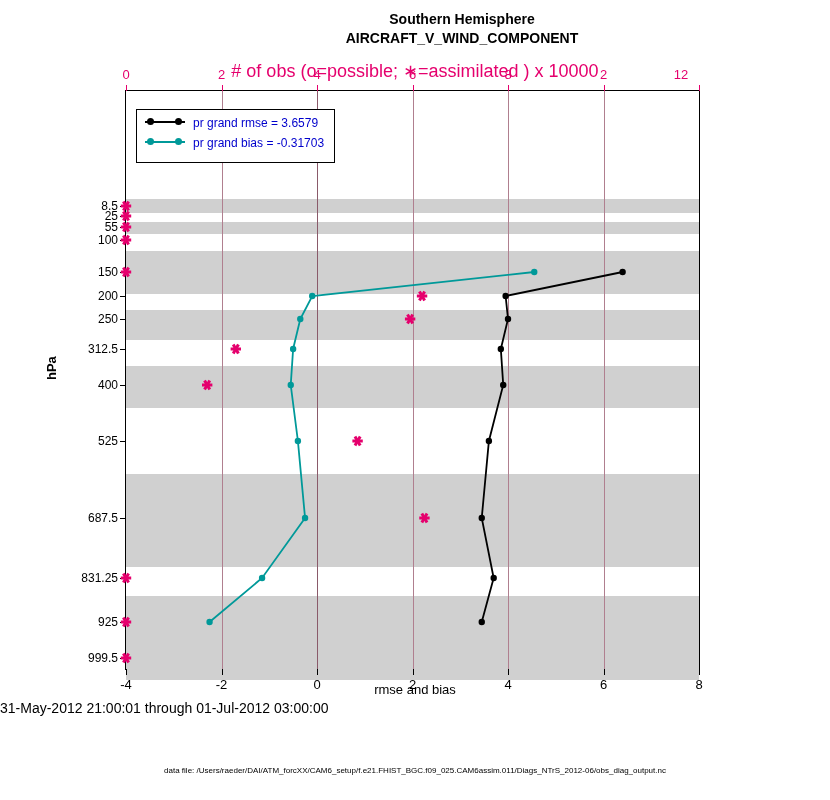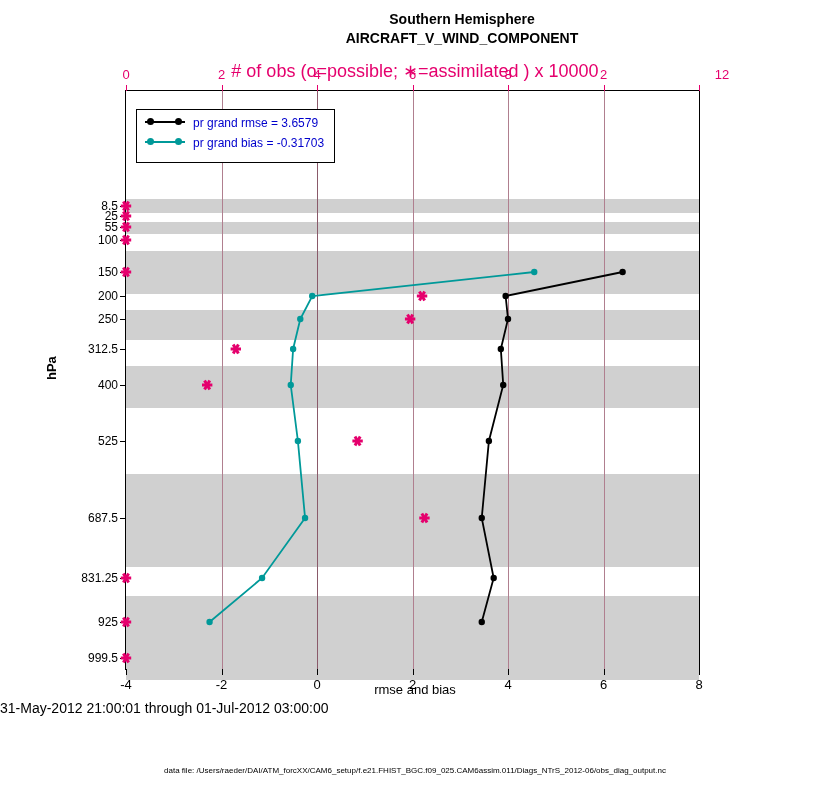--- a/index.html
+++ b/index.html
@@ -265,21 +265,21 @@
       <div class="xlabel-bot" style="left: 477.5px;">6</div>
       <div class="xlabel-bot" style="left: 573px;">8</div>
     </div>
   <div id="xlabels-top">
       <div class="xlabel-top" style="left: 0px;">0</div>
       <div class="xlabel-top" style="left: 95.5px;">2</div>
       <div class="xlabel-top" style="left: 191px;">4</div>
       <div class="xlabel-top" style="left: 286.5px;">6</div>
       <div class="xlabel-top" style="left: 382px;">8</div>
       <div class="xlabel-top" style="left: 477.5px;">2</div>
-      <div class="xlabel-top" style="left: 596px; text-align: right;">12</div>
+      <div class="xlabel-top" style="left: 555px; text-align: right;">12</div>
     </div>
 
   <div id="legend">
     <div class="row">
       <span class="sample">
         <span class="ln" style="background:#000"></span>
         <span class="d d1" style="background:#000"></span>
         <span class="d d2" style="background:#000"></span>
       </span>
       <span>pr grand rmse = 3.6579</span>

